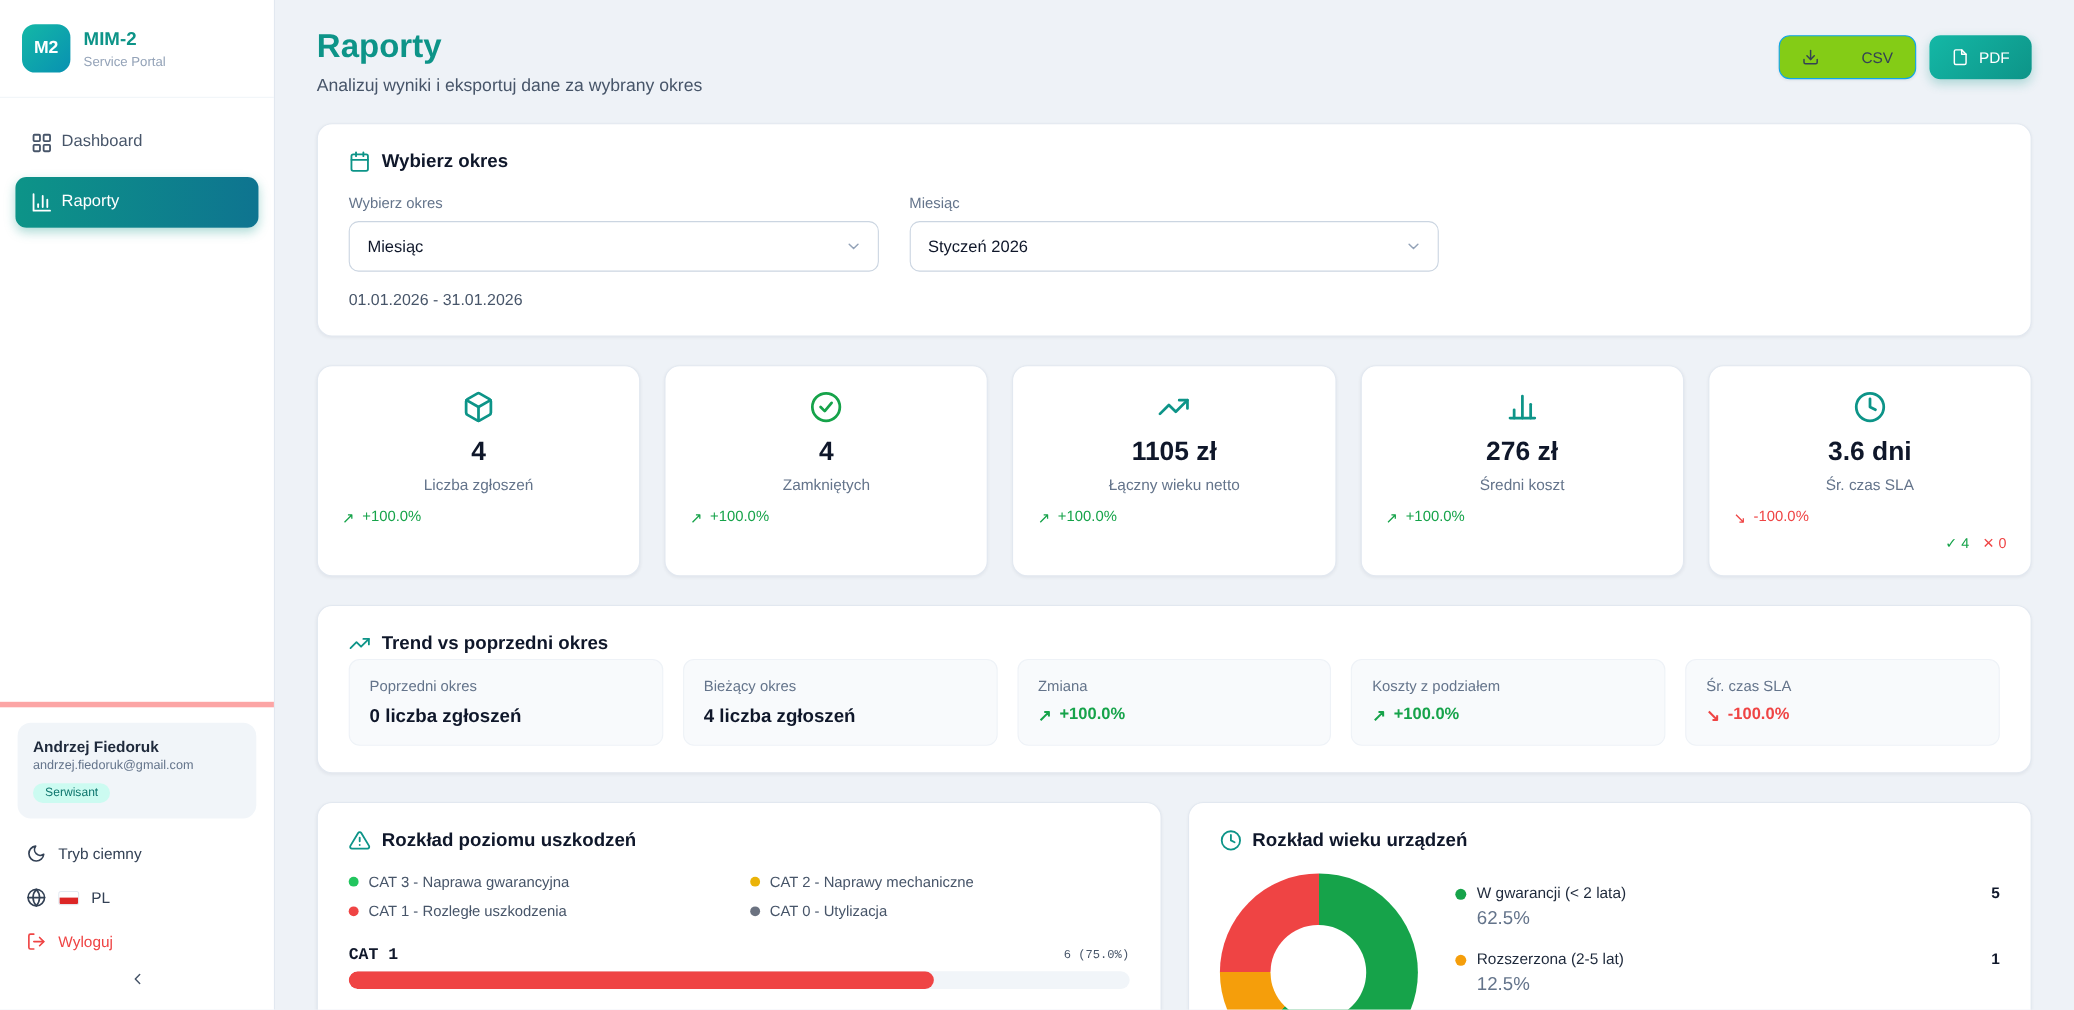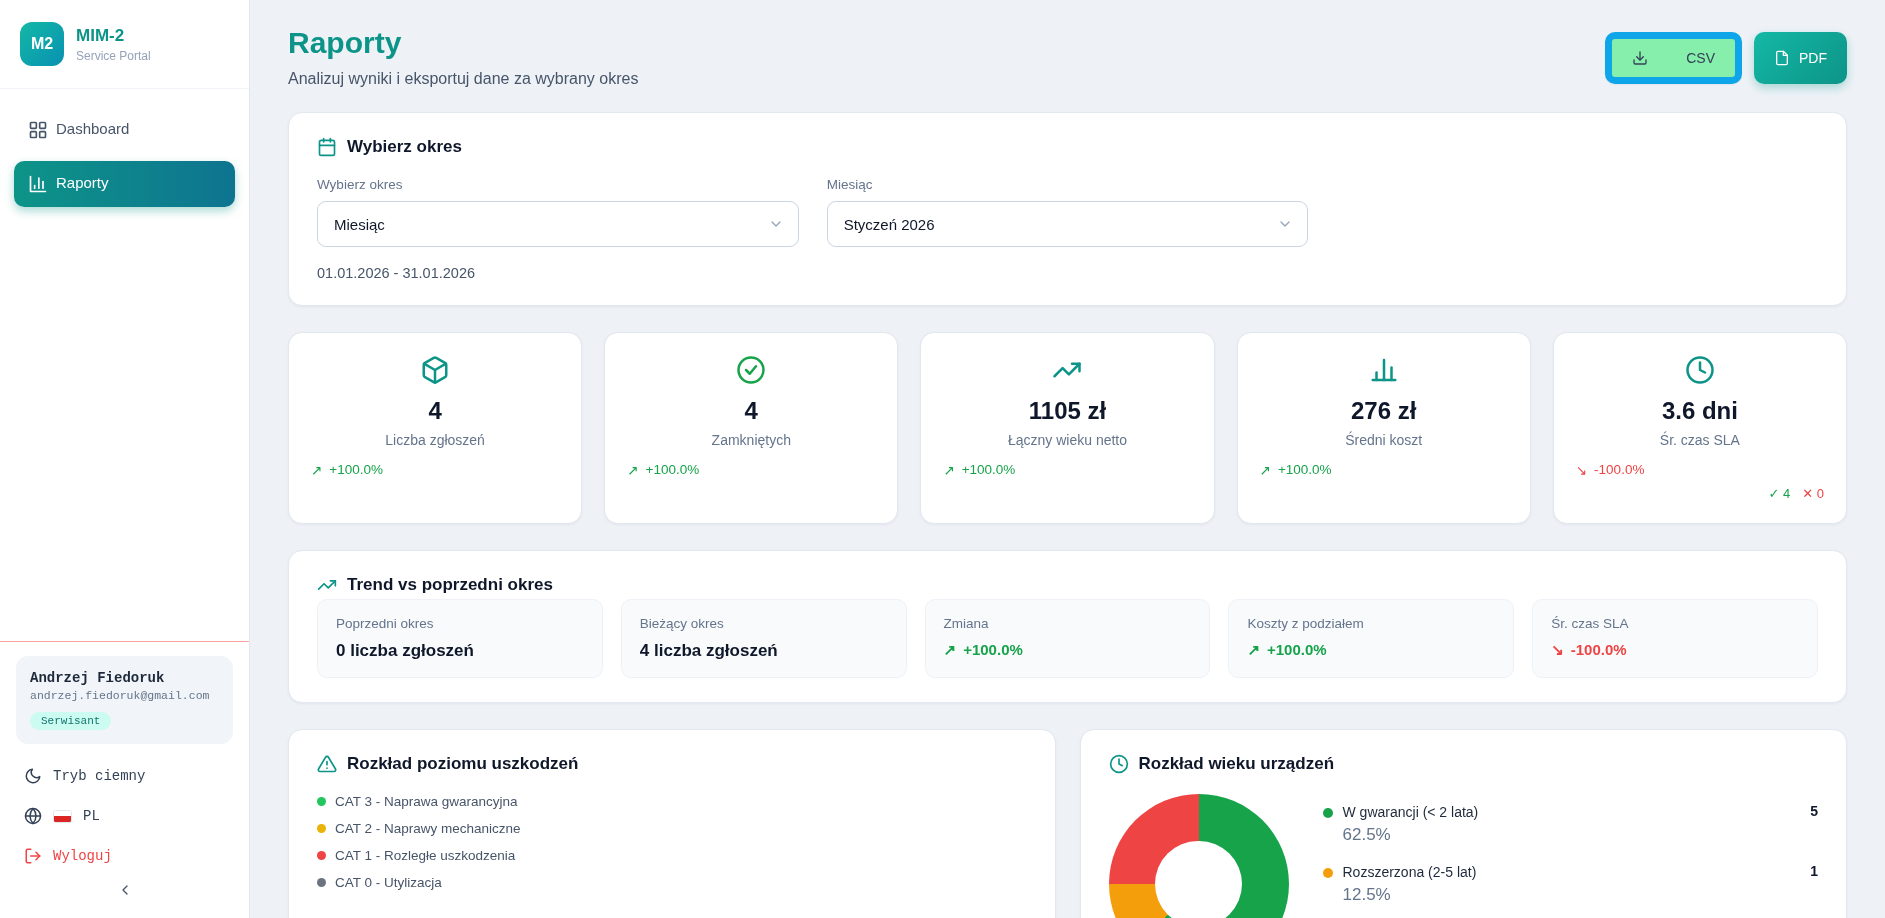--- a/index.html
+++ b/index.html
@@ -10,40 +10,40 @@
 
   
   .sidebar { width: 250px; flex: 0 0 250px; background: #fff; border-right: 1px solid #e2e8f0; display: flex; flex-direction: column; }
   .logo-row { display: flex; align-items: center; gap: 12px; padding: 22px 20px; border-bottom: 1px solid #f1f5f9; }
   .logo-badge { width: 44px; height: 44px; border-radius: 12px; background: linear-gradient(135deg,#14b8a6,#0891b2); color: #fff; font-weight: bold; font-size: 16px; display: flex; align-items: center; justify-content: center; }
   .app-name { color: #0d9488; font-weight: bold; font-size: 17px; }
   .app-sub { color: #94a3b8; font-size: 12px; margin-top: 3px; }
   .nav { padding: 18px 14px; }
   .nav-item { display: flex; align-items: flex-start; gap: 8px; padding: 13px 14px; border-radius: 10px; color: #475569; font-size: 15px; margin-bottom: 8px; cursor: pointer; }
   .nav-item.active { background: linear-gradient(90deg,#0d9488,#0e7490); color: #fff; box-shadow: 0 4px 10px rgba(13,148,136,.35); }
-  .sidebar-bottom { margin-top: auto; padding: 14px 16px 8px; border-top: 1px solid #fca5a5; font-family: Liberation Mono, monospace; }
+  .sidebar-bottom { margin-top: auto; padding: 14px 16px 8px; border-top: 5px solid #fca5a5; }
   .user-card { background: #f1f5f9; border-radius: 12px; padding: 14px; margin-bottom: 12px; }
   .user-name { font-size: 14px; font-weight: bold; color: #1e293b; }
   .user-email { font-size: 11.5px; color: #64748b; margin: 3px 0 9px; }
   .role-badge { display: inline-block; background: #ccfbf1; color: #0f766e; font-size: 11px; padding: 3px 11px; border-radius: 999px; }
   .side-row { display: flex; align-items: center; gap: 11px; padding: 11px 8px; font-size: 14px; color: #334155; cursor: pointer; }
   .flag { width: 19px; height: 13px; border-radius: 2.5px; overflow: hidden; border: 1px solid #e2e8f0; }
   .flag .w { height: 50%; background: #fff; }
   .flag .r { height: 50%; background: #dc2626; }
   .side-row.logout { color: #ef4444; }
   .collapse { display: flex; justify-content: center; padding: 6px 0 12px; color: #475569; cursor: pointer; }
 
   
   .main { flex: 1; padding: 26px 38px 0; overflow: hidden; }
   .page-head { display: flex; justify-content: space-between; align-items: flex-start; margin-bottom: 24px; }
   .page-title { color: #0d9488; font-size: 30px; font-weight: bold; }
   .page-sub { color: #475569; font-size: 16px; margin-top: 10px; }
   .head-actions { display: flex; gap: 12px; margin-top: 6px; }
   .btn { display: flex; align-items: center; gap: 9px; padding: 11px 20px; border-radius: 10px; font-size: 14px; cursor: pointer; border: none; font-family: inherit; }
-  .btn-csv { background: #86efac; border: 7px solid #0ea5e9; color: #334155; box-shadow: 0 1px 2px rgba(15,23,42,.05); gap: 38px; }
+  .btn-csv { background: #84cc16; border: 1px solid #0ea5e9; color: #334155; box-shadow: 0 1px 2px rgba(15,23,42,.05); gap: 38px; }
   .btn-pdf { background: linear-gradient(135deg,#14b8a6,#0d9488); color: #fff; box-shadow: 0 4px 10px rgba(13,148,136,.3); }
 
   .card { background: #fff; border: 1px solid #e2e8f0; border-radius: 14px; box-shadow: 0 1px 3px rgba(15,23,42,.05); }
   .card-title { display: flex; align-items: center; gap: 10px; font-size: 17px; font-weight: bold; color: #0f172a; }
   .card-title svg { color: #0d9488; }
 
   .filter-card { padding: 24px 28px; margin-bottom: 26px; }
   .filter-grid { display: grid; grid-template-columns: 1fr 1fr 1fr; gap: 28px; margin-top: 20px; }
   .field-label { font-size: 13.5px; color: #64748b; margin-bottom: 9px; }
   .select { height: 46px; border: 1px solid #cbd5e1; border-radius: 9px; background: #fff; display: flex; align-items: center; justify-content: space-between; padding: 0 14px 0 16px; font-size: 15px; color: #0f172a; cursor: pointer; }
@@ -65,24 +65,24 @@
 
   .trend-card { padding: 24px 28px; margin-bottom: 26px; }
   .trend-grid { display: grid; grid-template-columns: repeat(5,1fr); gap: 18px; margin-top: 4px; }
   .trend-panel { background: #f8fafc; border: 1px solid #eef2f7; border-radius: 10px; padding: 16px 18px; }
   .tp-label { font-size: 13.5px; color: #64748b; margin-bottom: 10px; }
   .tp-value { font-size: 17px; font-weight: bold; color: #0f172a; }
   .tp-trend { font-size: 15px; font-weight: bold; display: flex; gap: 7px; }
 
   .bottom-row { display: grid; grid-template-columns: 1fr 1fr; gap: 24px; }
   .half-card { padding: 24px 28px; }
-  .legend-grid { display: grid; grid-template-columns: 1fr; gap: 12px 20px; margin: 20px 0 24px; }
+  .legend-grid { display: grid; grid-template-columns: 1fr 1fr; gap: 12px 20px; margin: 20px 0 24px; }
   .legend-item { display: flex; align-items: center; gap: 9px; font-size: 13.5px; color: #475569; }
   .dot { width: 9px; height: 9px; border-radius: 50%; flex: 0 0 9px; }
-  .bar-head { display: flex; align-items: center; margin-bottom: 6px; }
+  .bar-head { display: flex; justify-content: space-between; align-items: center; margin-bottom: 6px; font-family: Liberation Mono, monospace; }
   .bar-name { font-size: 15px; font-weight: bold; }
   .bar-val { font-size: 11px; color: #475569; }
   .bar-track { height: 16px; background: #f1f5f9; border-radius: 999px; overflow: hidden; }
   .bar-fill { height: 100%; border-radius: 999px; background: #ef4444; }
 
   .age-body { display: flex; gap: 34px; margin-top: 20px; align-items: flex-start; }
   .donut { width: 180px; height: 180px; border-radius: 50%; position: relative; flex: 0 0 180px; }
   .donut::after { content: ""; position: absolute; inset: 26%; background: #fff; border-radius: 50%; }
   .age-legend { flex: 1; }
   .age-row { display: flex; align-items: flex-start; gap: 10px; padding: 9px 0; }

